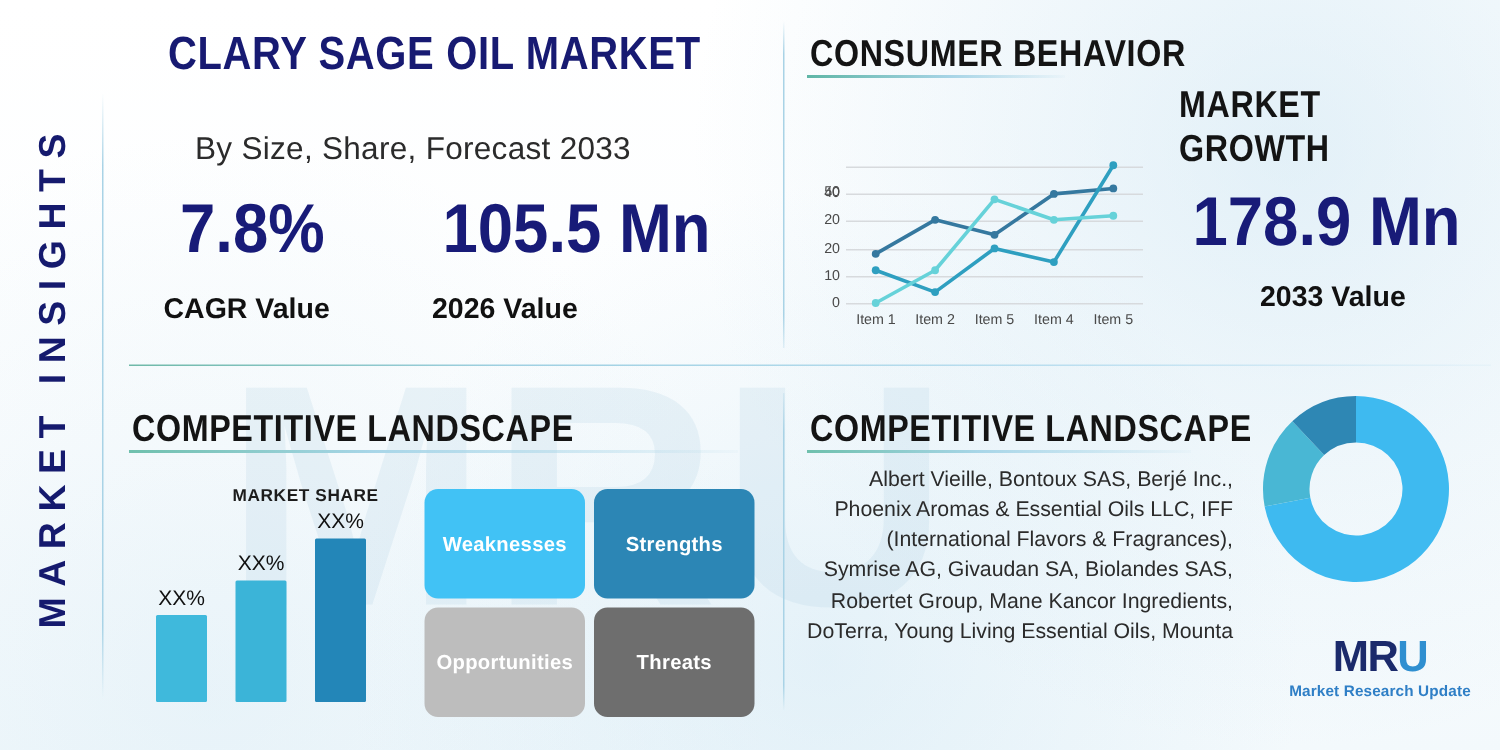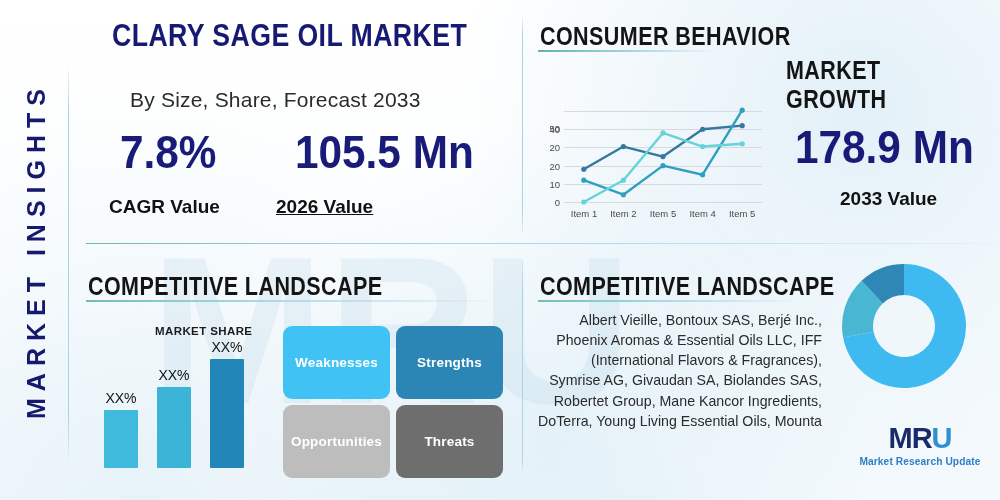--- a/index.html
+++ b/index.html
@@ -48,21 +48,21 @@
 
   .title{position:absolute;left:112px;top:18px;font-size:31px;color:#171a72;}
   .sub{position:absolute;left:130px;top:88px;font-size:21px;color:#2b2b2b;font-weight:400;letter-spacing:.2px;}
 
   .big-num{position:absolute;font-size:46px;color:#181b78;font-weight:700;
            font-family:"Liberation Sans Narrow","Liberation Sans",sans-serif;transform:scaleX(.92);transform-origin:left center;}
   .cagr-num{left:120px;top:125px;}
   .v2026-num{left:295px;top:125px;}
   .small-lbl{position:absolute;font-size:19px;font-weight:700;color:#111;}
   .cagr-lbl{left:109px;top:196px;}
-  .v2026-lbl{left:276px;top:196px;text-decoration:underline;}
+  .v2026-lbl{left:288px;top:196px;}
 
   .hd-consumer{position:absolute;left:540px;top:22px;font-size:25px;color:#141414;}
   .hd-consumer-ul{position:absolute;left:538px;top:50px;width:172px;height:2px;
      background:linear-gradient(90deg,#5fb6a6 0%,#a6d4e6 55%,rgba(200,226,238,.1) 100%);}
   .hd-growth{position:absolute;left:786px;top:56px;font-size:25px;color:#141414;}
 
   .mn2033{position:absolute;left:795px;top:120px;font-size:46px;color:#181b78;font-weight:700;
      font-family:"Liberation Sans Narrow","Liberation Sans",sans-serif;transform:scaleX(.92);transform-origin:left center;}
   .lbl2033{position:absolute;left:840px;top:188px;font-size:19px;font-weight:700;color:#111;}
 

